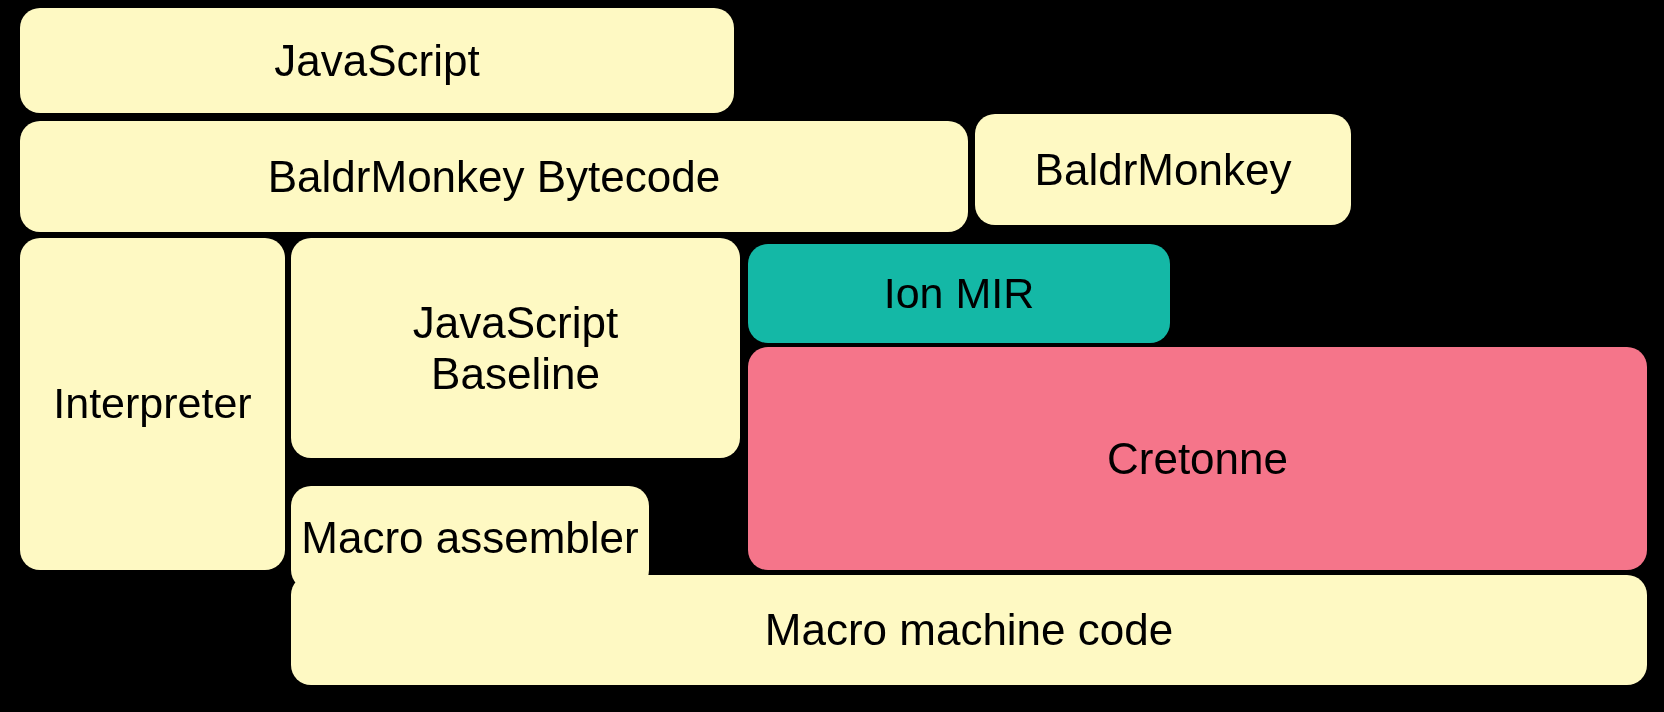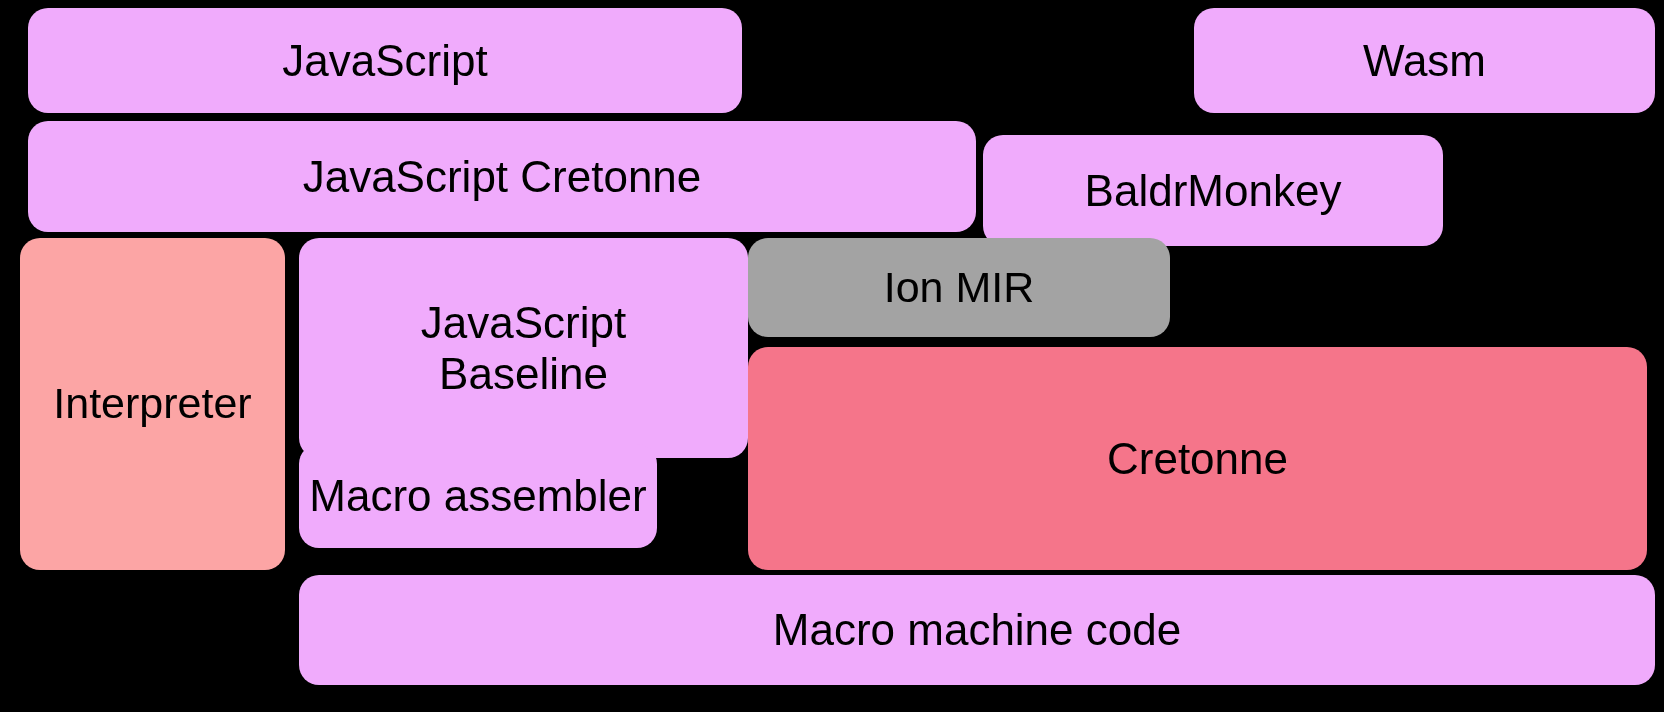--- a/index.html
+++ b/index.html
@@ -24,55 +24,54 @@
     text-align: center;
     border-radius: 20px;
     color: #000000;
     font-size: 44px;
     font-weight: 400;
     line-height: 1.16;
     letter-spacing: 0px;
     white-space: pre-line;
     user-select: none;
   }
-  .fill-white { background: #f0abfc; margin-left: 8px; }
-  .fill-gray  { background: #fca5a5; }
-  .fill-green { background: #a3a3a3; }
+  .fill-white { background: #fef9c3; }
+  .fill-gray  { background: #fef9c3; }
+  .fill-green { background: #14b8a6; margin-top: 6px; }
   .fill-pink  { background: #f5758a; }
 
   
   #n-javascript        { left: 20px;   top: 8px;   width: 714px;  height: 105px; }
   #n-asmjs             { left: 746px;  top: 8px;   width: 376px;  height: 105px; }
   #n-wasm              { left: 1186px; top: 8px;   width: 461px;  height: 105px; }
   
   #n-js-bytecode       { left: 20px;   top: 121px; width: 948px;  height: 111px; }
-  #n-baldrmonkey       { left: 975px;  top: 135px; width: 460px;  height: 111px; }
+  #n-baldrmonkey       { left: 975px;  top: 114px; width: 376px;  height: 111px; }
   
   #n-interpreter       { left: 20px;   top: 238px; width: 265px;  height: 332px; }
   #n-js-baseline       { left: 291px;  top: 238px; width: 449px;  height: 220px; }
-  #n-macro-assembler   { left: 291px;  top: 444px; width: 358px;  height: 104px; }
+  #n-macro-assembler   { left: 291px;  top: 486px; width: 358px;  height: 104px; }
   #n-ion-mir           { left: 748px;  top: 238px; width: 422px;  height: 99px;  }
   #n-cretonne          { left: 748px;  top: 347px; width: 899px;  height: 223px; }
   
   #n-native-code       { left: 291px;  top: 575px; width: 1356px; height: 110px; }
 
   #n-interpreter  { font-size: 43px; }
   #n-ion-mir      { font-size: 43px; }
 </style>
 </head>
 <body>
 
 <div id="canvas">
 
   <div class="node fill-white" id="n-javascript">JavaScript</div>
 
 
-  <div class="node fill-white" id="n-wasm">Wasm</div>
 
-  <div class="node fill-white" id="n-js-bytecode">JavaScript Cretonne</div>
+  <div class="node fill-white" id="n-js-bytecode">BaldrMonkey Bytecode</div>
 
   <div class="node fill-white" id="n-baldrmonkey">BaldrMonkey</div>
 
   <div class="node fill-gray" id="n-interpreter">Interpreter</div>
 
   <div class="node fill-white" id="n-js-baseline">JavaScript
 Baseline</div>
 
   <div class="node fill-white" id="n-macro-assembler">Macro assembler</div>
 

